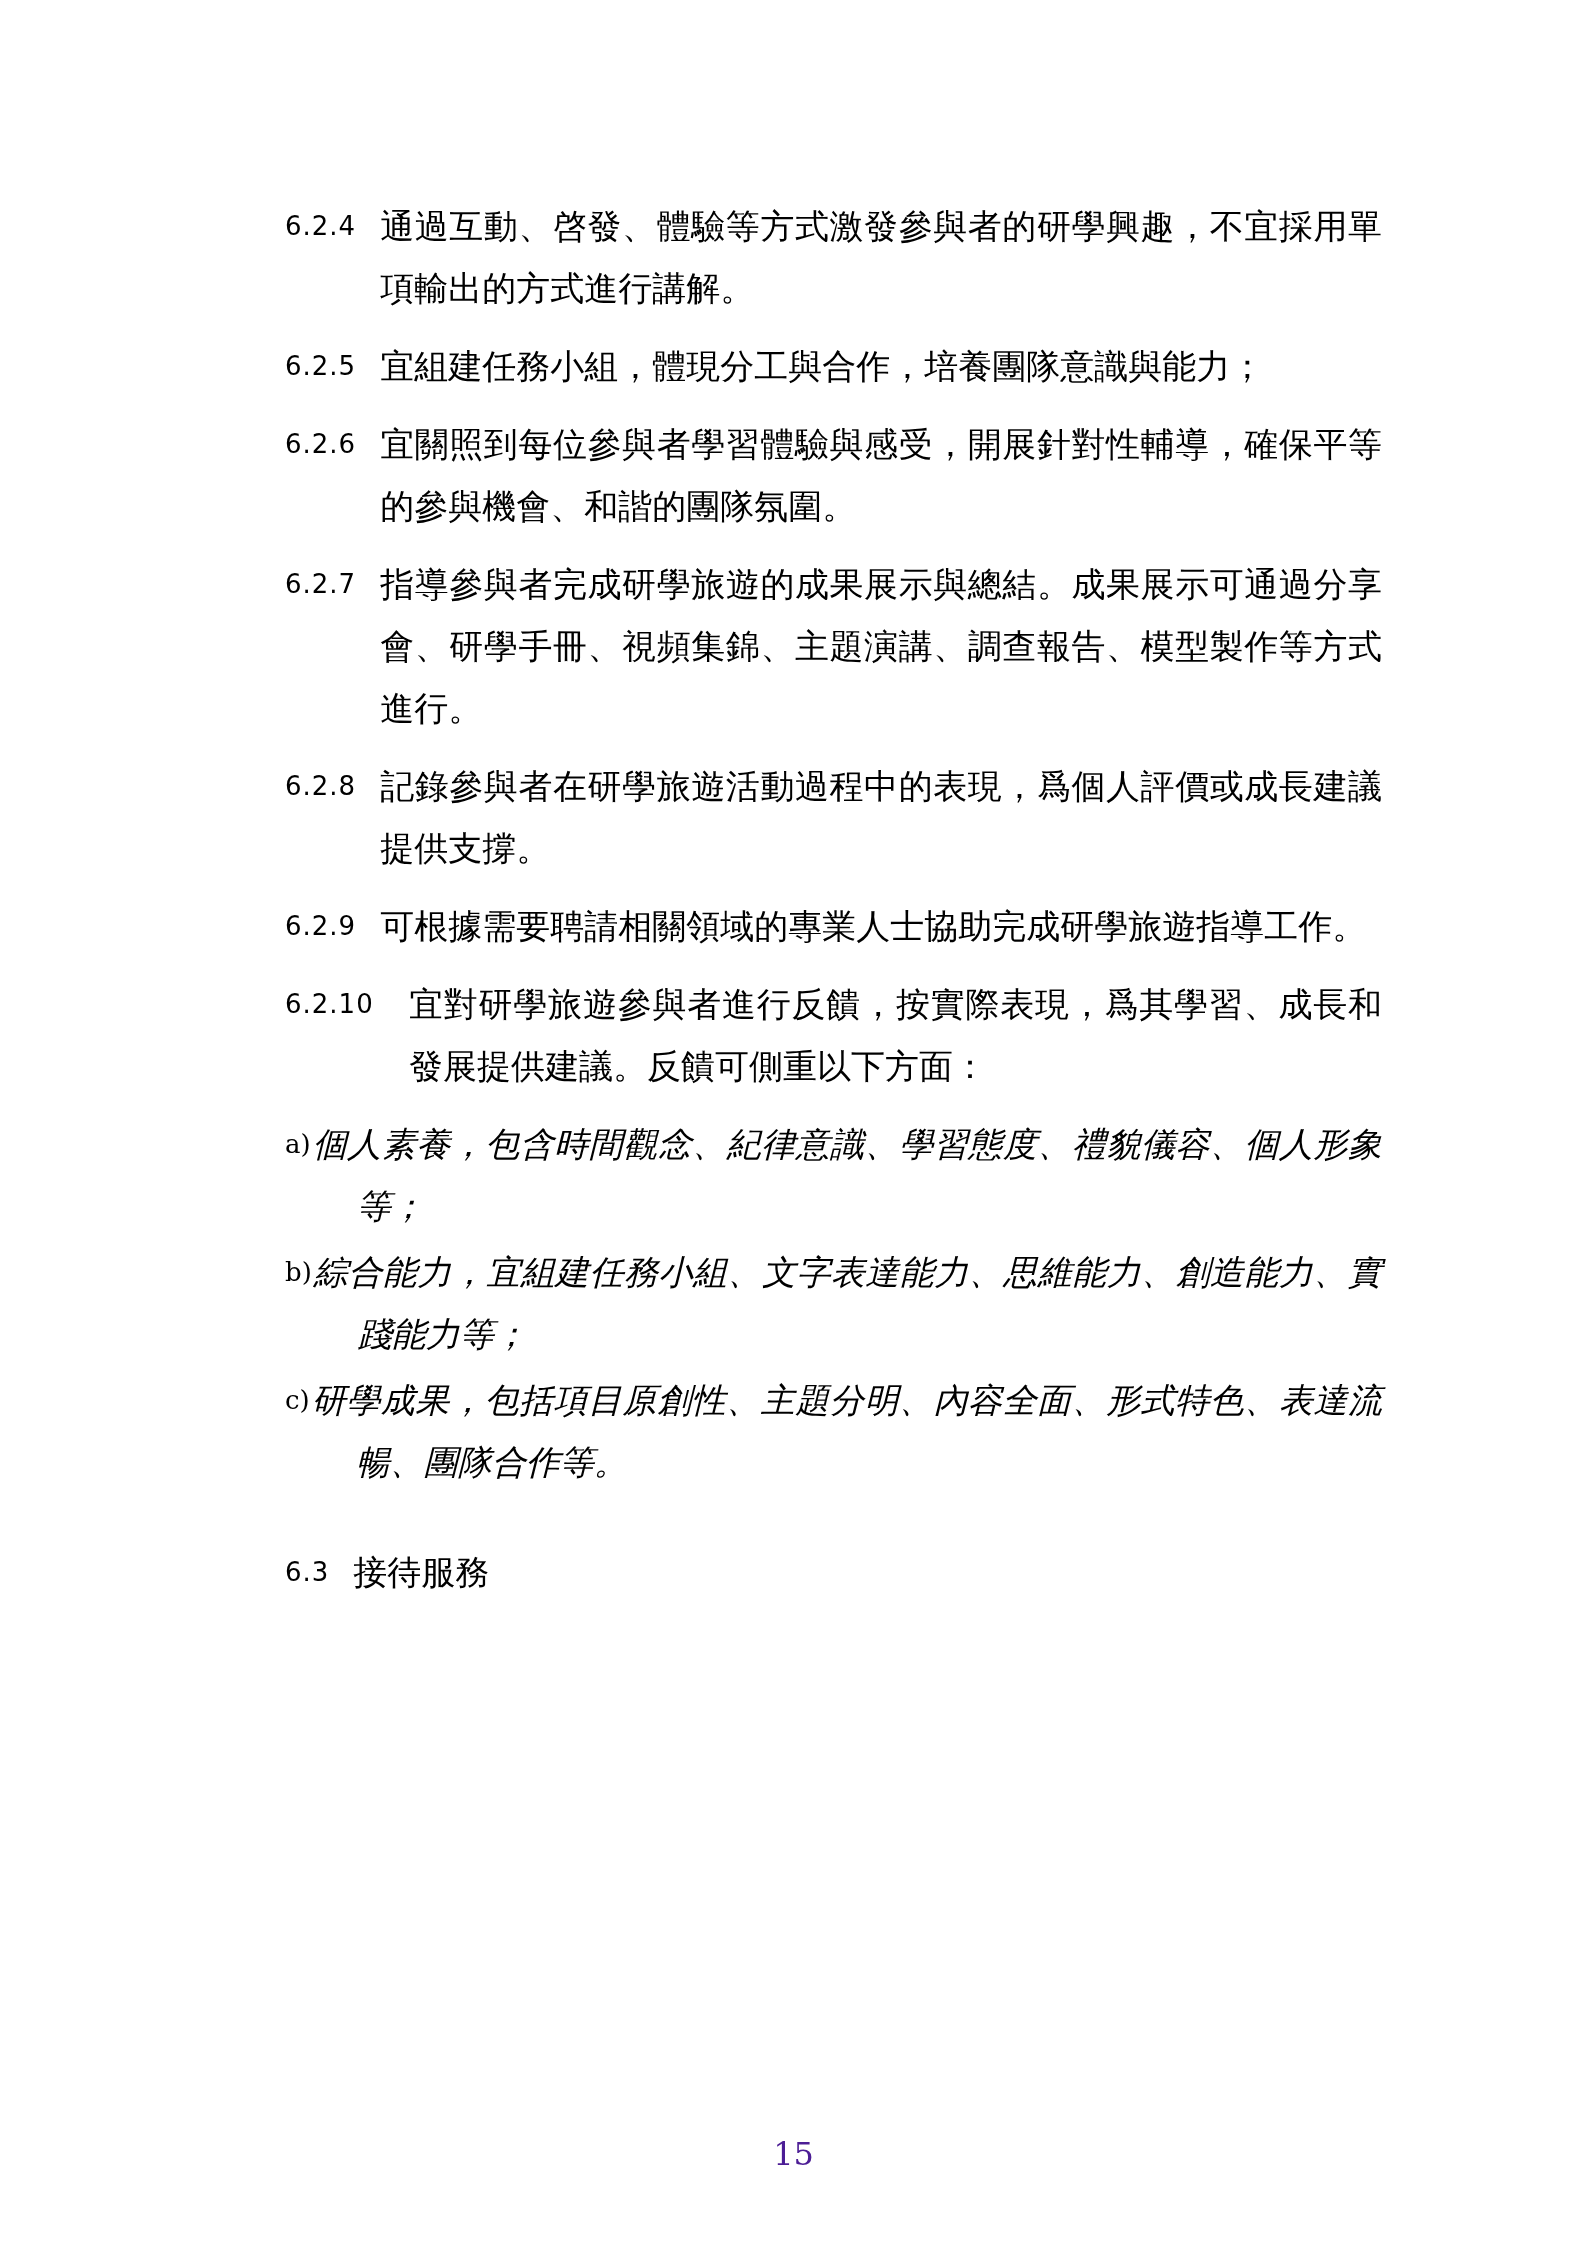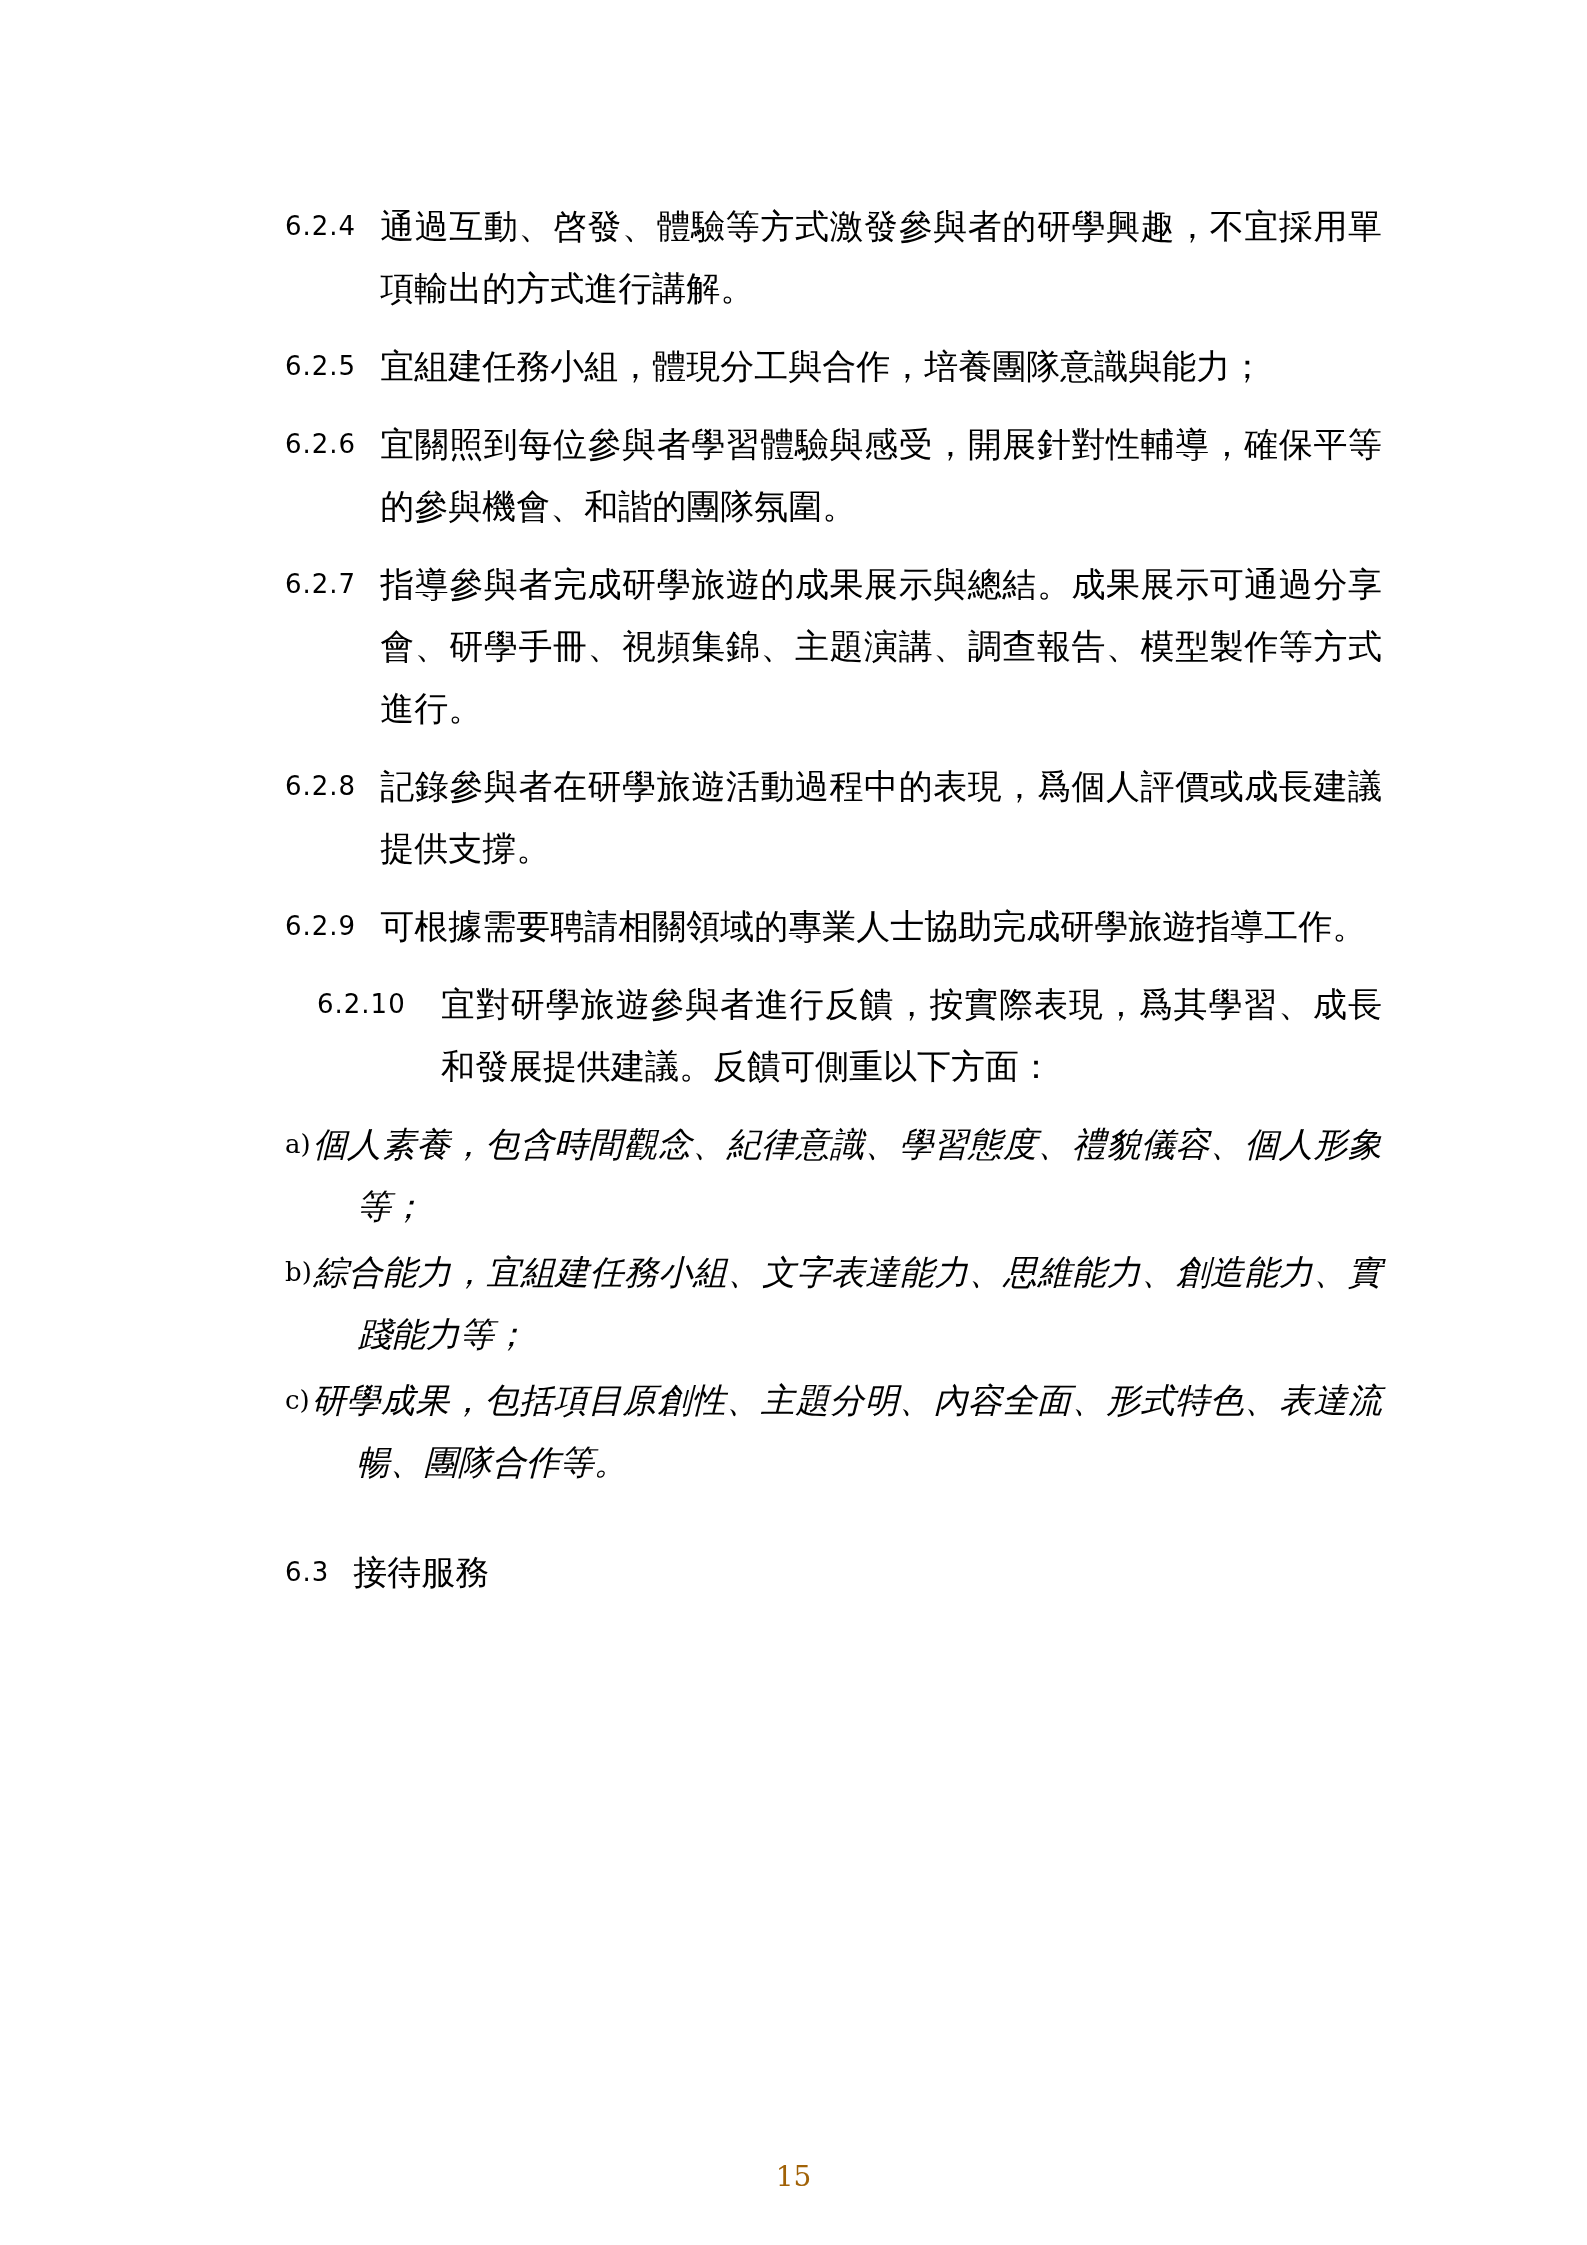--- a/index.html
+++ b/index.html
@@ -36,21 +36,21 @@
     margin: 0 0 16px 0;
   }
   .clause .num {
     flex: 0 0 auto;
     font-family: "DejaVu Sans", "Liberation Sans", sans-serif;
     font-size: 26px;
     line-height: 62px;
     letter-spacing: 1px;
     white-space: nowrap;
   }
-  .clause .num.wide { min-width: 100px; margin-left: 32px; }
+  .clause .num.wide { min-width: 100px; }
   .clause .body {
     flex: 1 1 auto;
     padding-left: 24px;
     line-height: 62px;
   }
 
   
   .sub-item {
     display: flex;
     align-items: flex-start;
@@ -93,25 +93,25 @@
     padding-left: 24px;
     line-height: 62px;
   }
 
   .spacer-sm { height: 14px; }
 
   .page-number {
     position: absolute;
     left: 0;
     right: 0;
-    bottom: 52px;
+    bottom: 72px;
     text-align: center;
     font-family: "DejaVu Serif", "Liberation Serif", serif;
-    font-size: 28px;
-    color: #a16207;
+    font-size: 32px;
+    color: #4c1d95;
   }
 </style>
 </head>
 <body>
 
 <div class="page">
   <div class="doc-body">
 
     <div class="clause">
       <span class="num">6.2.4</span>

